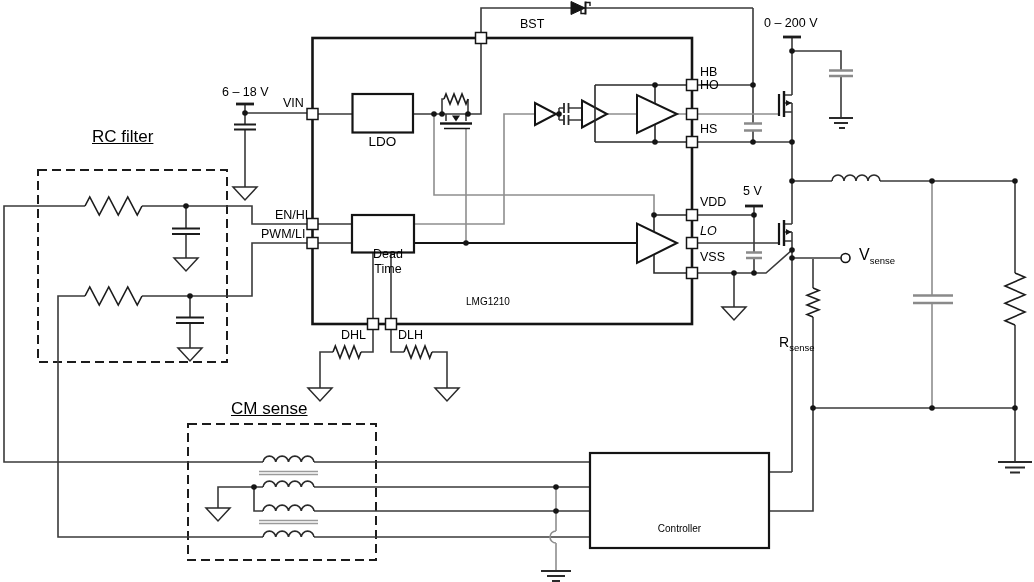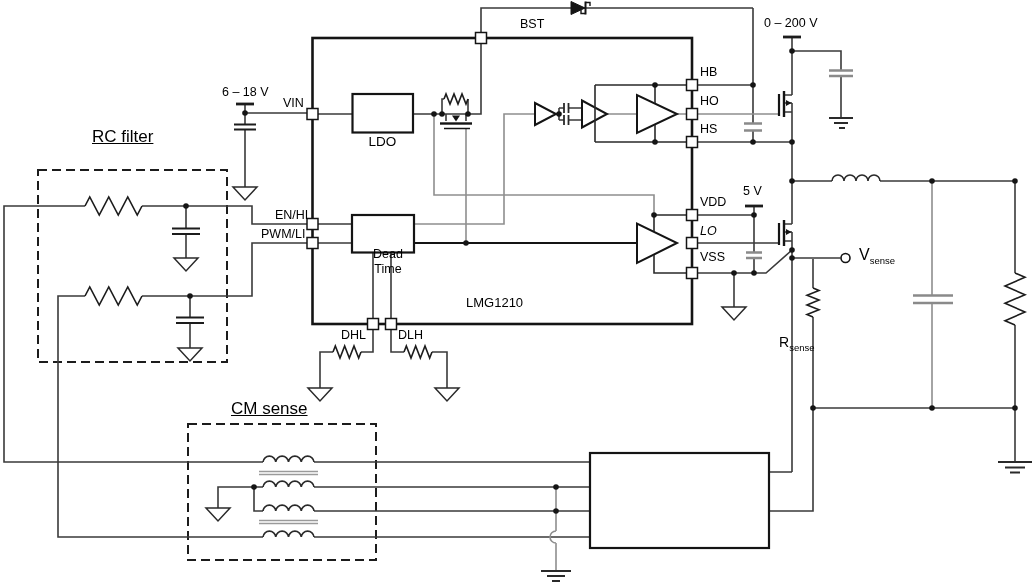--- a/index.html
+++ b/index.html
@@ -1,21 +1,21 @@
 <!DOCTYPE html>
 <html><head>
 <meta charset="utf-8">
 <style>
   html,body{margin:0;padding:0;background:#fff;}
   #stage{position:relative;width:1034px;height:582px;background:#fff;overflow:hidden;
          font-family:"Liberation Sans",sans-serif;color:#000;}
   #schematic-svg{position:absolute;left:0;top:0;}
   .lbl{position:absolute;font-size:12.5px;line-height:1.1;white-space:nowrap;color:#000;}
   .big{font-size:17px;text-decoration:underline;}
-  .mid{font-size:13px;}
+  .mid{font-size:10px;}
   .boxlbl{position:absolute;display:flex;align-items:center;justify-content:center;text-align:center;margin-top:28px;}
   .sub{font-size:9.5px;position:relative;top:4px;letter-spacing:0;}
   .vmain{font-size:16px;}
   .rmain{font-size:14px;}
 </style>
 </head>
 <body>
 
 <div id="stage">
 
@@ -239,28 +239,29 @@
 <div class="lbl" style="left:764px;top:17px;">0 – 200 V</div>
 <div class="lbl" style="left:743px;top:185px;">5 V</div>
 
 <div class="lbl" style="left:283px;top:97px;">VIN</div>
 <div class="lbl" style="left:275px;top:209px;">EN/HI</div>
 <div class="lbl" style="left:261px;top:228px;">PWM/LI</div>
 <div class="lbl" style="left:488px;top:18px;margin-left:32px;">BST</div>
 <div class="lbl" style="left:341px;top:329px;">DHL</div>
 <div class="lbl" style="left:398px;top:329px;">DLH</div>
 <div class="lbl" style="left:700px;top:66px;">HB</div>
-<div class="lbl" style="left:700px;top:95px;">HO</div>
+<div class="lbl" style="left:700px;top:79px;">HO</div>
 <div class="lbl" style="left:700px;top:123px;">HS</div>
 <div class="lbl" style="left:700px;top:196px;">VDD</div>
 <div class="lbl" style="left:700px;top:225px;font-style:italic;">LO</div>
 <div class="lbl" style="left:700px;top:251px;">VSS</div>
 
 <div class="boxlbl" style="left:352px;top:94px;width:61px;height:38px;font-size:13.5px;">LDO</div>
 <div class="boxlbl" style="left:352px;top:215px;width:72px;height:37px;font-size:12.5px;">
   <span style="display:inline-block;width:42px;line-height:1.15;">Dead Time</span>
 </div>
 <div class="lbl mid" style="left:466px;top:296px;">LMG1210</div>
+<div class="boxlbl mid" style="left:590px;top:453px;width:179px;height:95px;">Controller</div>
 
 <div class="lbl" style="left:859px;top:246px;"><span class="vmain">V</span><span class="sub">sense</span></div>
 <div class="lbl" style="left:779px;top:292px;margin-top:43px;"><span class="rmain">R</span><span class="sub">sense</span></div>
 
 </div>
 
 </body></html>

